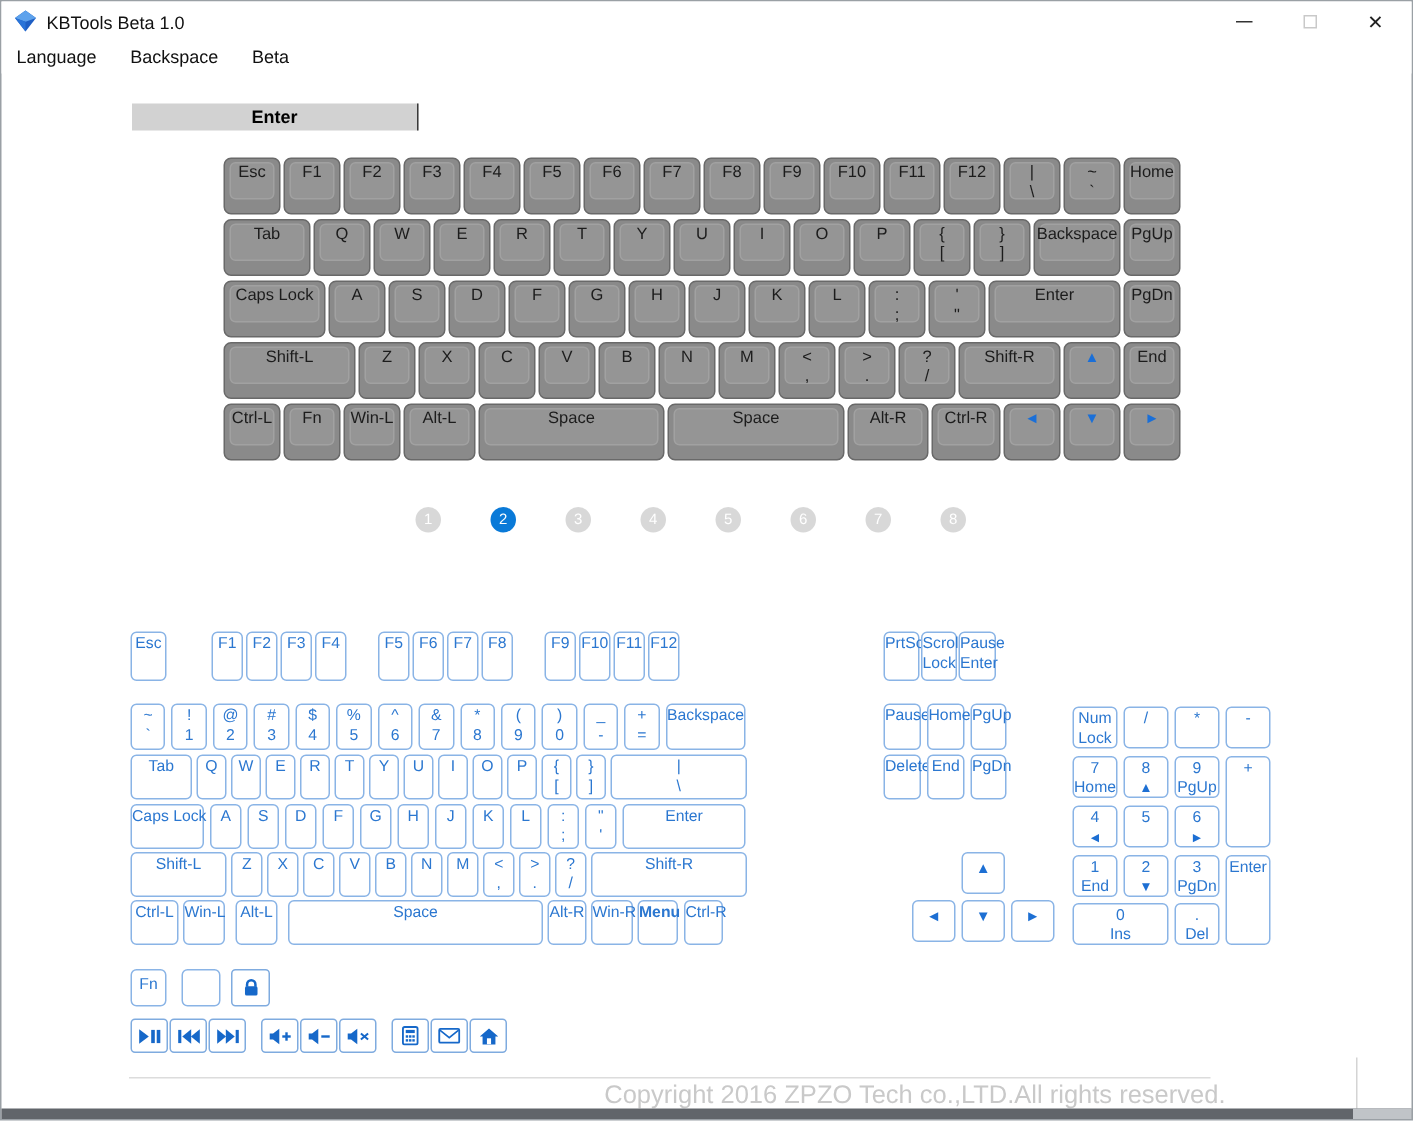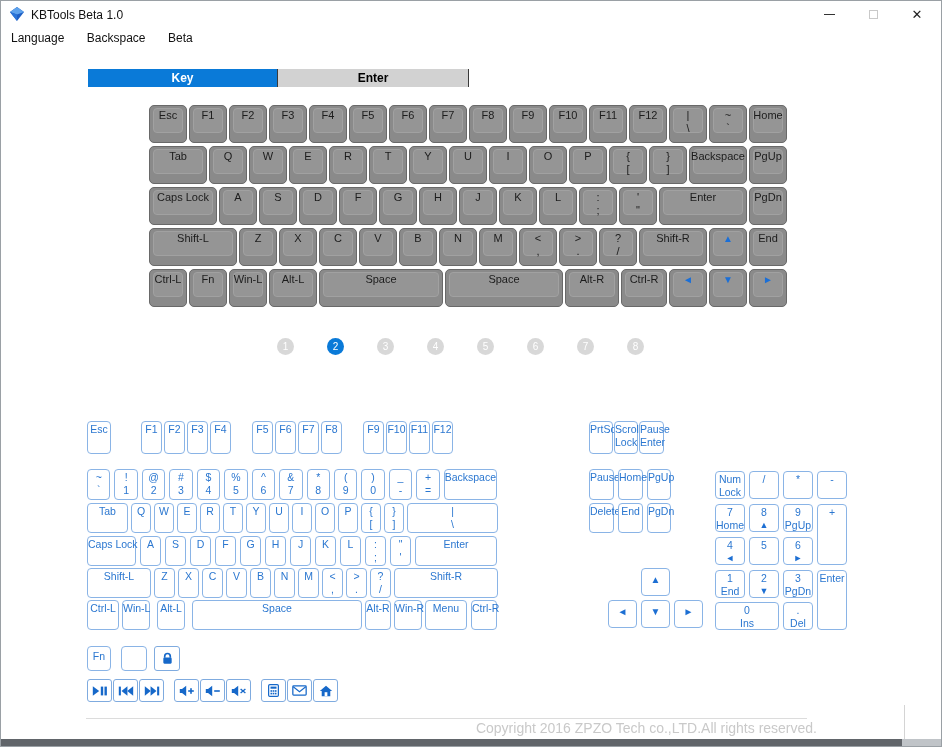--- a/index.html
+++ b/index.html
@@ -49,21 +49,21 @@
   .dot{width:17px;height:17px;border-radius:50%;background:#d8d8d8;color:#fff;
        font-size:10px;line-height:17px;text-align:center;margin-right:33px;}
   .dot.active{background:#0a7ad8;}
   
   .mkey{background:#fff;border:1px solid #7fabdf;border-radius:3px;box-sizing:border-box;
         display:flex;align-items:center;justify-content:center;}
   .mkey svg{fill:#1668c9;}
   
   .f-line{position:absolute;left:85px;top:717px;width:721px;height:1px;background:#dcdcdc;}
   .v-line{position:absolute;left:903px;top:704px;width:1px;height:36px;background:#d4d4d4;}
-  .copyright{position:absolute;right:124px;top:719px;font-size:14px;color:#c9c9c9;}
+  .copyright{position:absolute;right:124px;top:719px;font-size:17px;color:#c9c9c9;}
   .bottom-strip{position:absolute;left:0;right:0;bottom:0;height:7px;background:#61656a;}
   .bottom-strip .corner{position:absolute;right:0;top:0;width:39px;height:7px;background:#c0c4c8;}
 </style>
 </head>
 <body>
 
 <div class="titlebar">
   <span class="app-icon">
     <svg viewBox="0 0 16 16" width="16" height="16">
       <polygon points="8,1 15,6 8,15 1,6" fill="#1e5fc4"></polygon>
@@ -85,21 +85,20 @@
   </div>
 </div>
 
 <div class="menubar">
   <span class="menu-item">Language</span>
   <span class="menu-item">Backspace</span>
   <span class="menu-item">Beta</span>
 </div>
 
 <div class="tabs">
-  <div class="tab active" style="width:190px">Key</div>
   <div class="tab" style="width:191px">Enter</div>
 </div>
 
 <div class="preview-kb" id="preview-kb">
     <div class="g-row">
       <div class="gkey" style="width: 38px; height: 38px;">
         <div class="cap"></div>
         <div class="lbl ">Esc</div>
       </div>
       <div class="gkey" style="width: 38px; height: 38px;">
@@ -649,21 +648,21 @@
       </div>
       <div class="wkey" style="height: 30px; width: 170px; margin-right: 0px; margin-left: 7px;">
         <div class="t">Space</div>
       </div>
       <div class="wkey" style="height: 30px; width: 26px; margin-right: 0px; margin-left: 3px;">
         <div class="t">Alt-R</div>
       </div>
       <div class="wkey" style="height: 30px; width: 28px; margin-right: 0px; margin-left: 3px;">
         <div class="t">Win-R</div>
       </div>
-      <div class="wkey" style="height: 30px; width: 42px; margin-right: 0px; margin-left: 3px;">
+      <div class="wkey" style="height: 30px; width: 27px; margin-right: 0px; margin-left: 3px; font-weight: bold;">
         <div class="t">Menu</div>
       </div>
       <div class="wkey" style="height: 30px; width: 26px; margin-right: 0px; margin-left: 4px;">
         <div class="t">Ctrl-R</div>
       </div>
     </div>
     <div class="krow" style="left: 588px; top: 420px;">
       <div class="wkey" style="height: 33px; width: 24px; margin-right: 0px;">
         <div class="t">PrtSc</div>
       </div>

